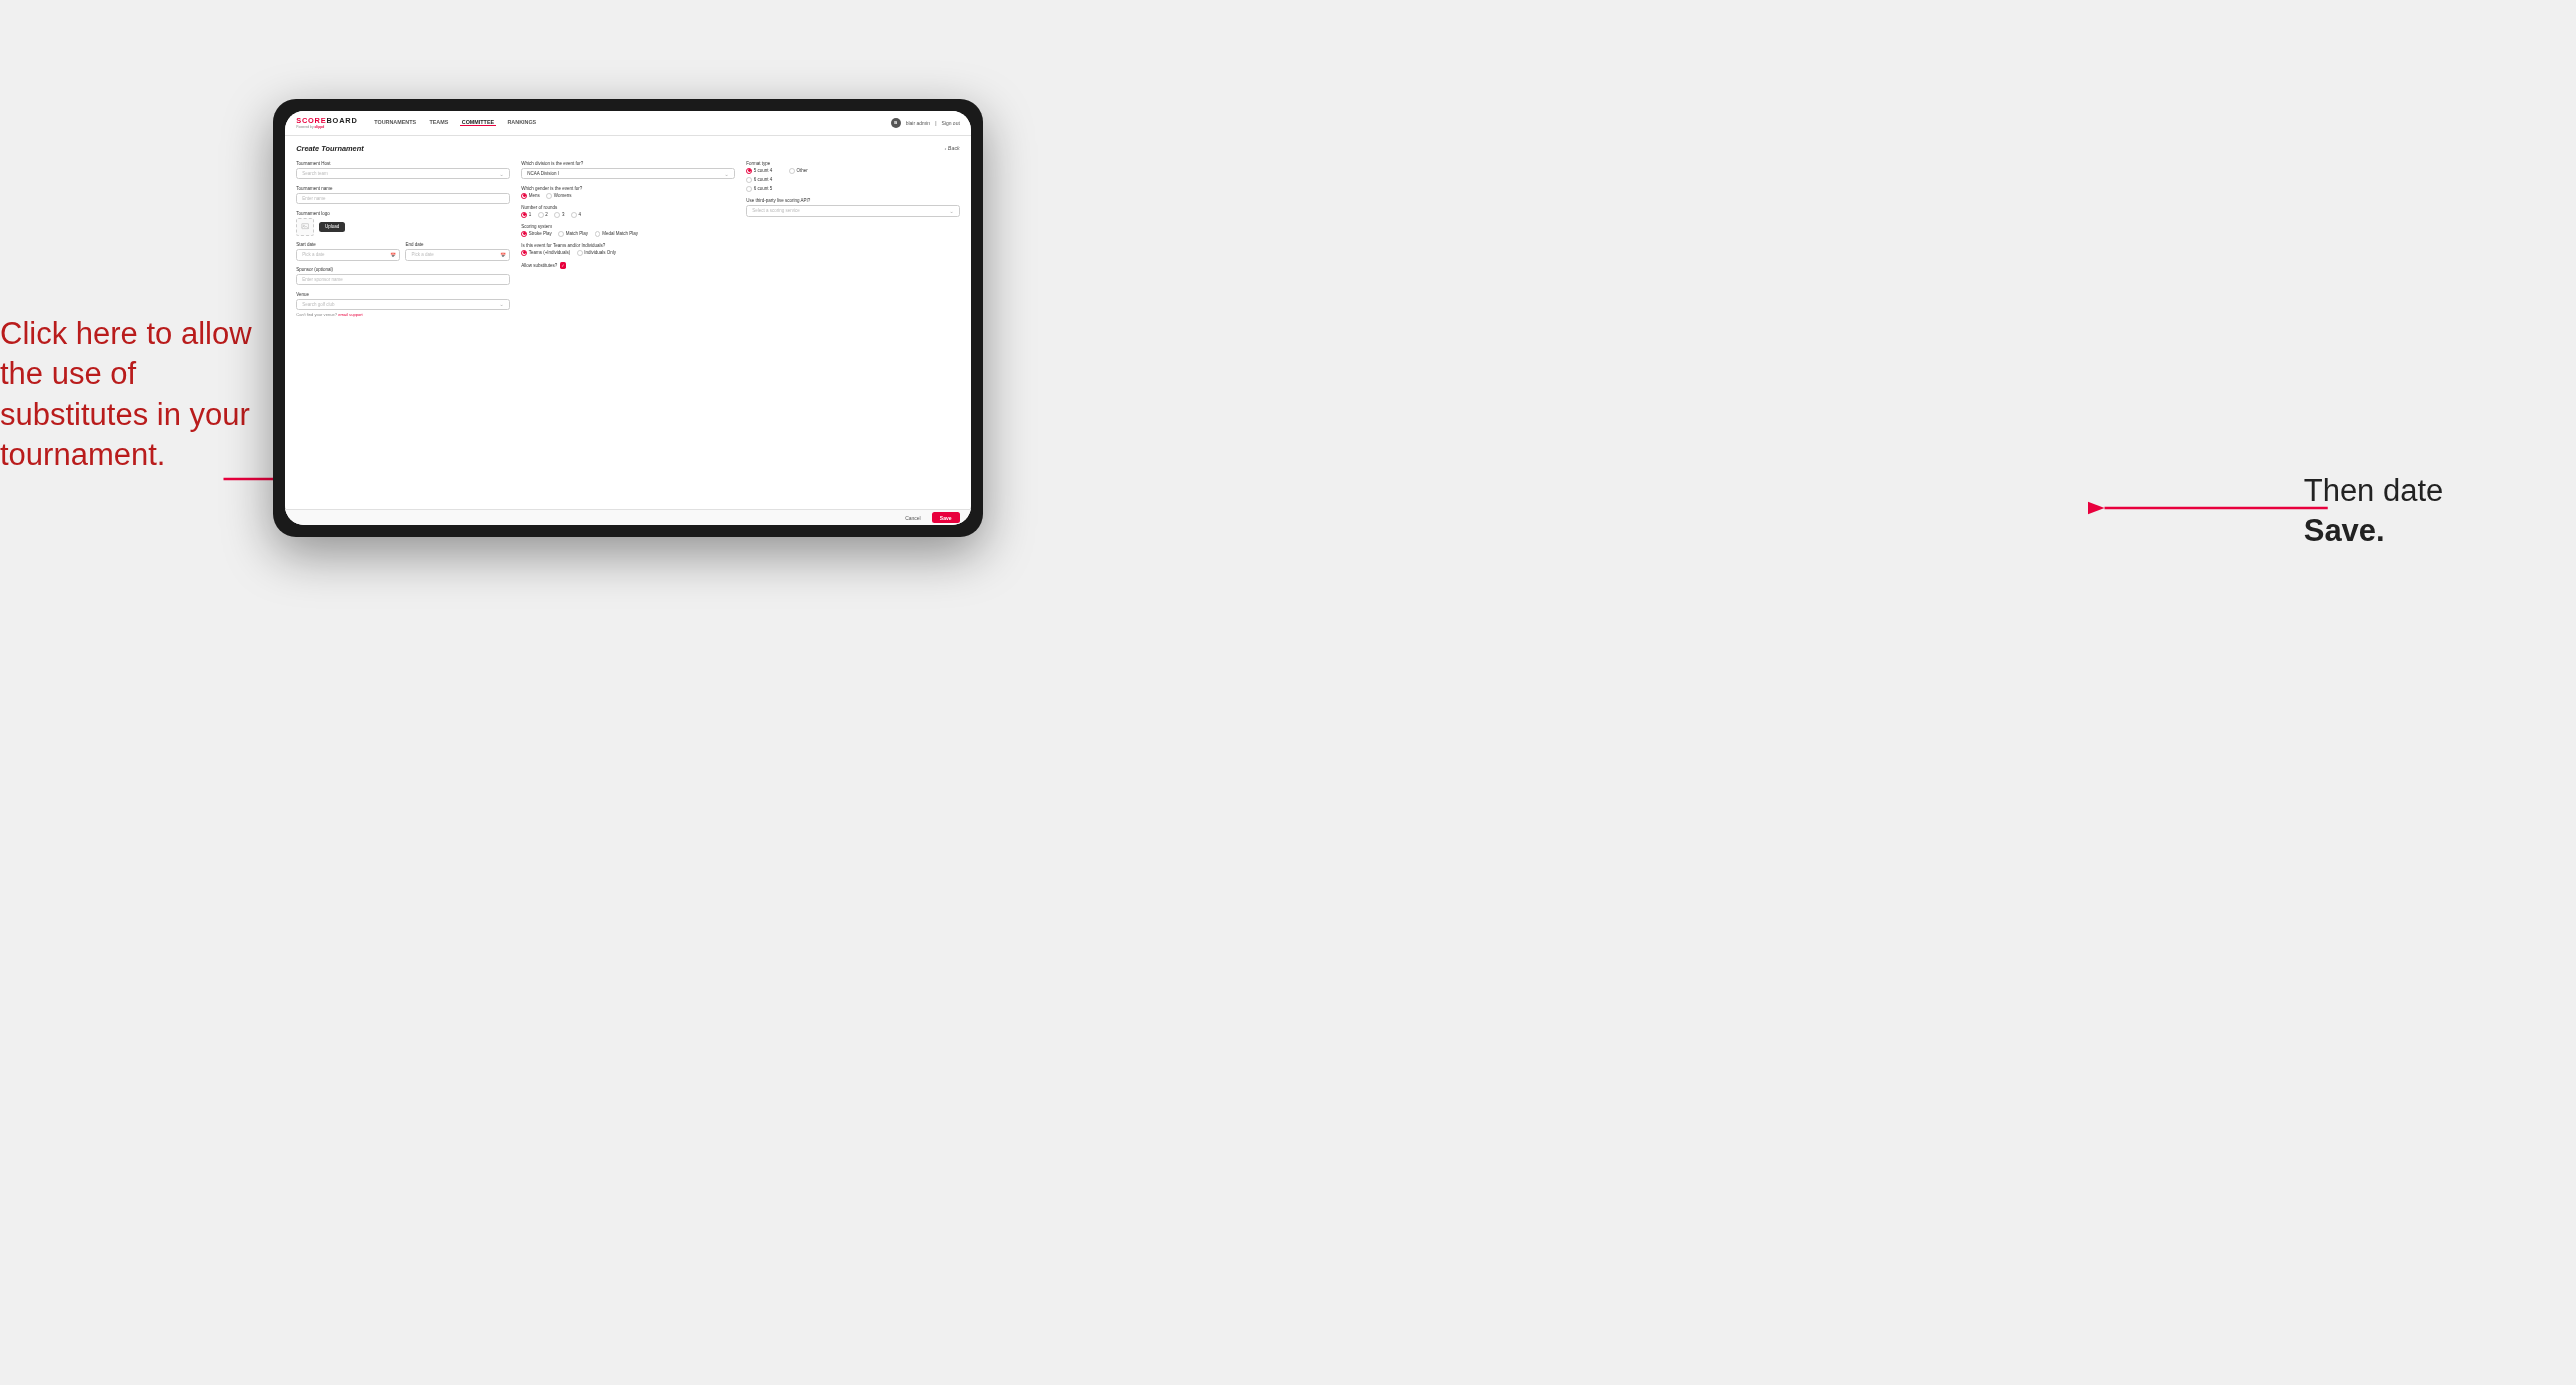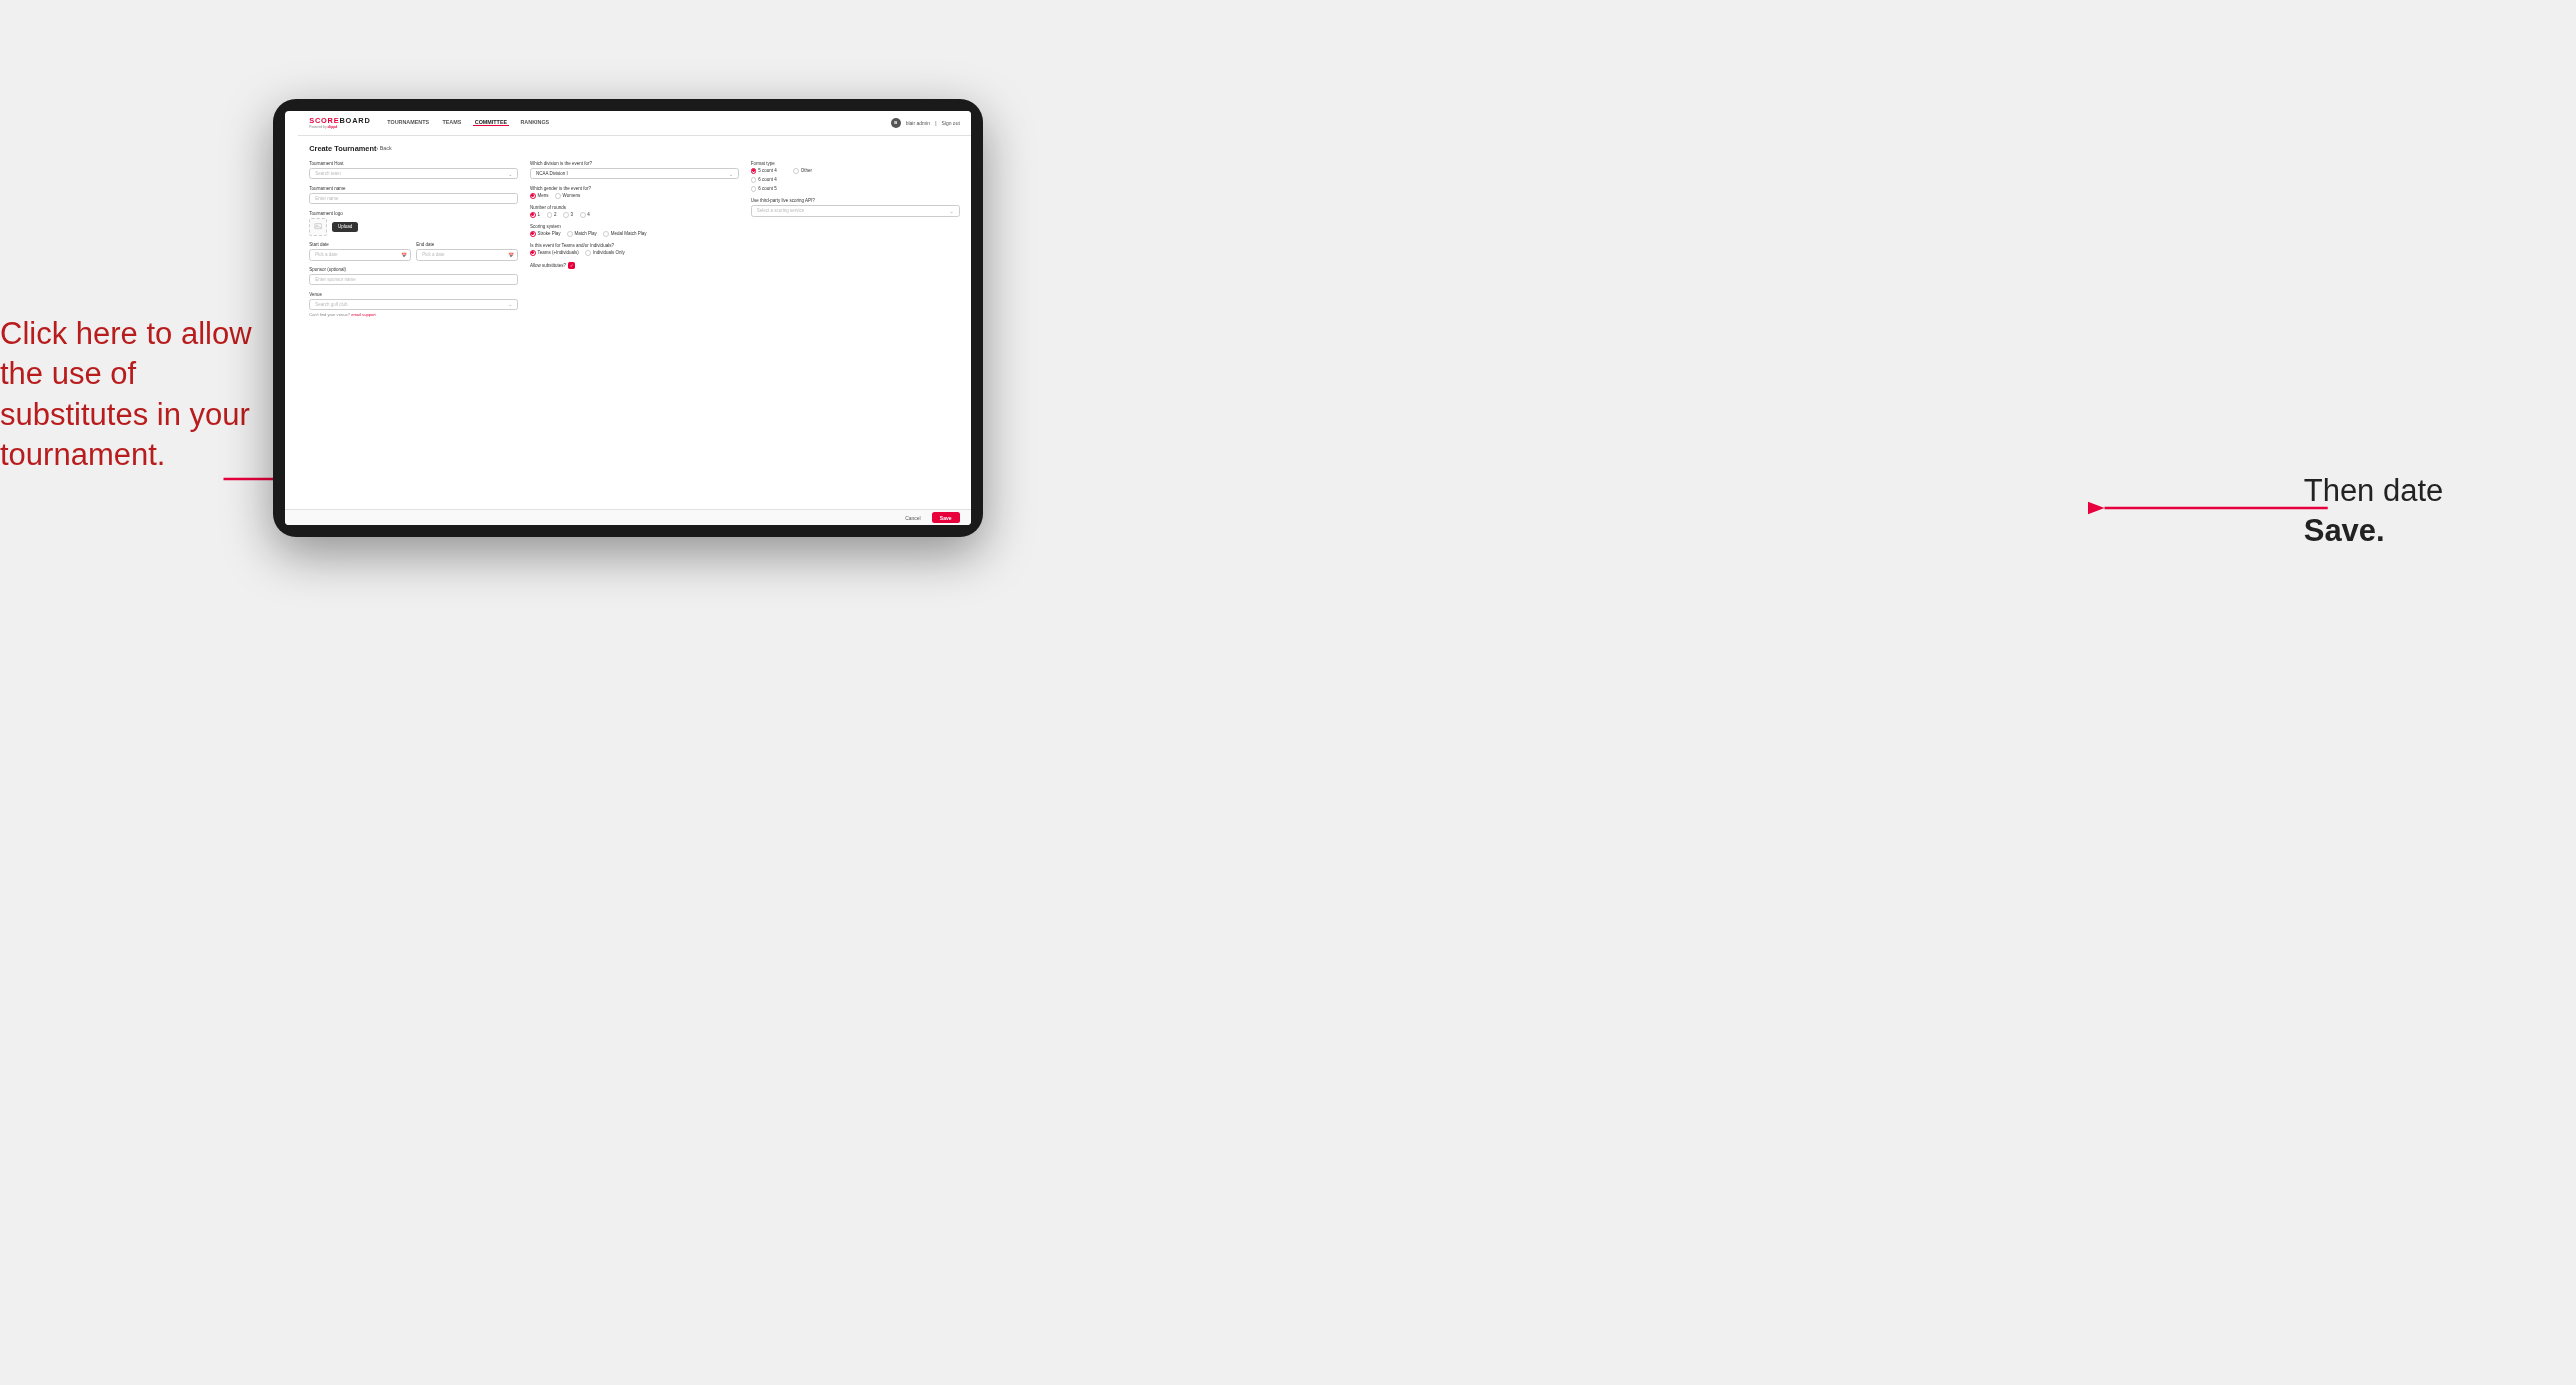--- a/index.html
+++ b/index.html
@@ -58,24 +58,23 @@
       height: 438px;
       background: #1a1a1a;
       border-radius: 23px;
       padding: 11.6px;
       box-shadow: 0 16.5px 50px rgba(0,0,0,0.4);
     }
     .tablet-screen {
       width: 100%;
       height: 100%;
       background: #fff;
-      border-radius: 4px;
+      border-radius: 19px;
       overflow: hidden;
       position: relative;
-      padding-left: 13px;
     }
 
     
     .navbar {
       display: flex;
       align-items: center;
       height: 25px;
       padding: 0 11.6px;
       border-bottom: 0.8px solid #e0e0e0;
       background: #fff;
@@ -141,22 +140,24 @@
     }
 
     
     .page-content {
       padding: 8.3px 11.6px;
       overflow-y: auto;
       height: calc(100% - 25px);
     }
     .page-header {
       display: flex;
+      justify-content: space-between;
       align-items: center;
       margin-bottom: 8.3px;
+      font-style: italic;
     }
     .page-title {
       font-size: 7.4px;
       font-weight: 600;
       color: #222;
     }
     .back-link {
       font-size: 5.4px;
       color: #555;
       cursor: pointer;

